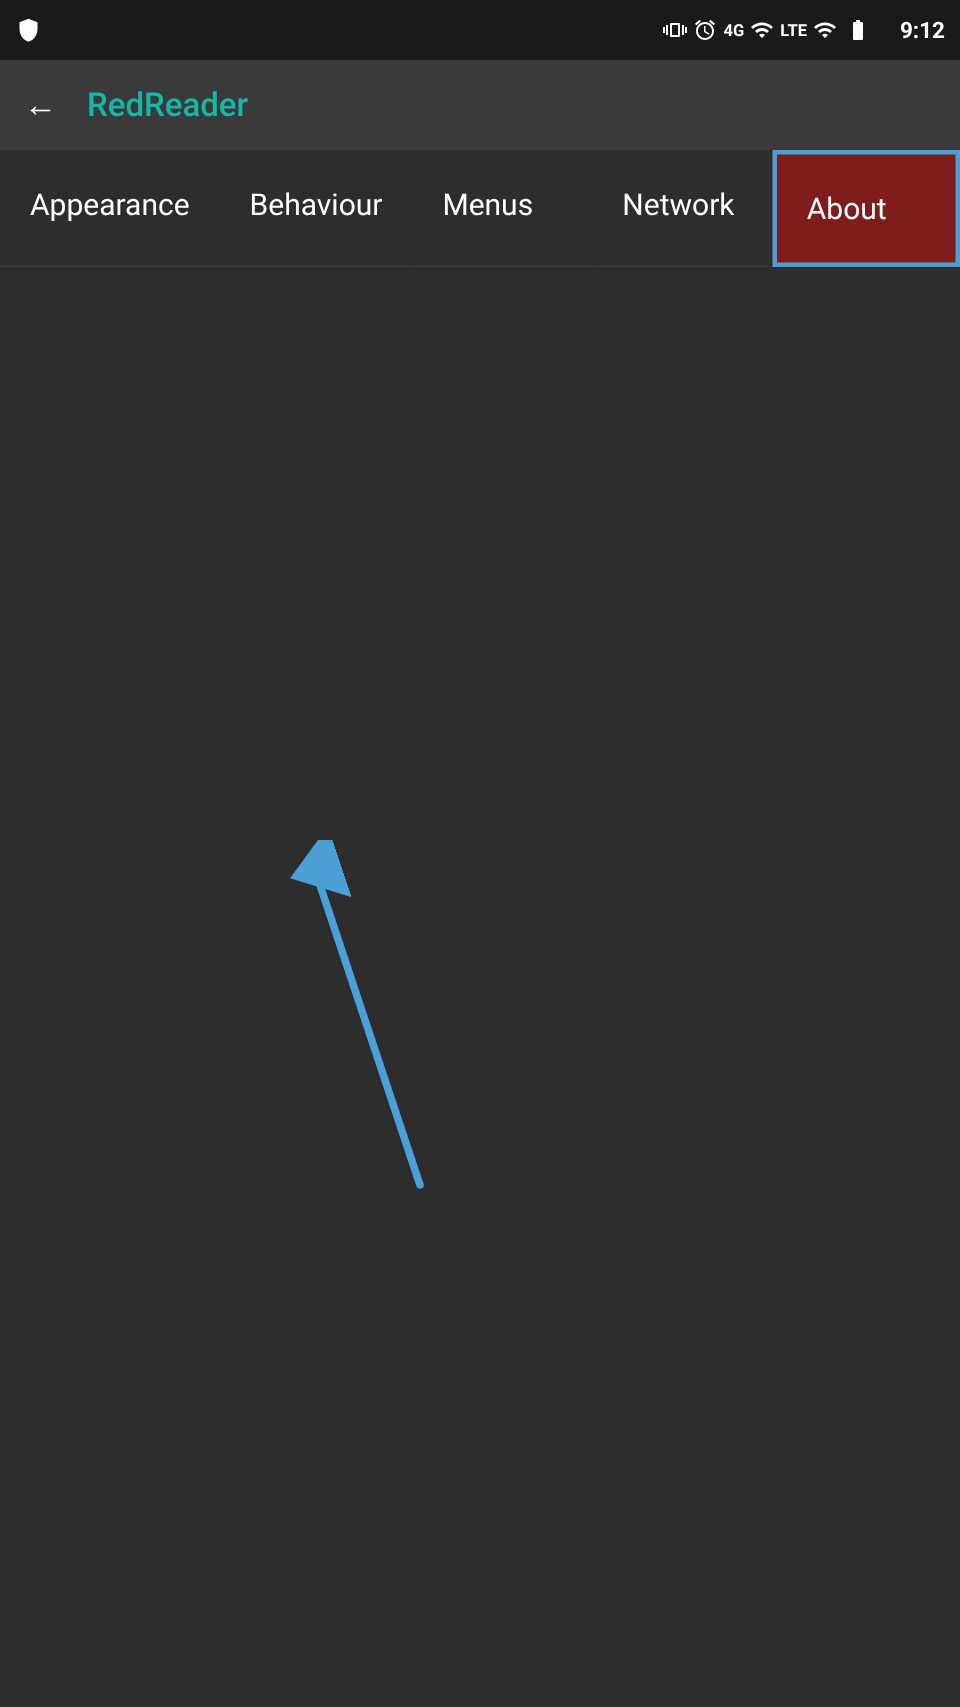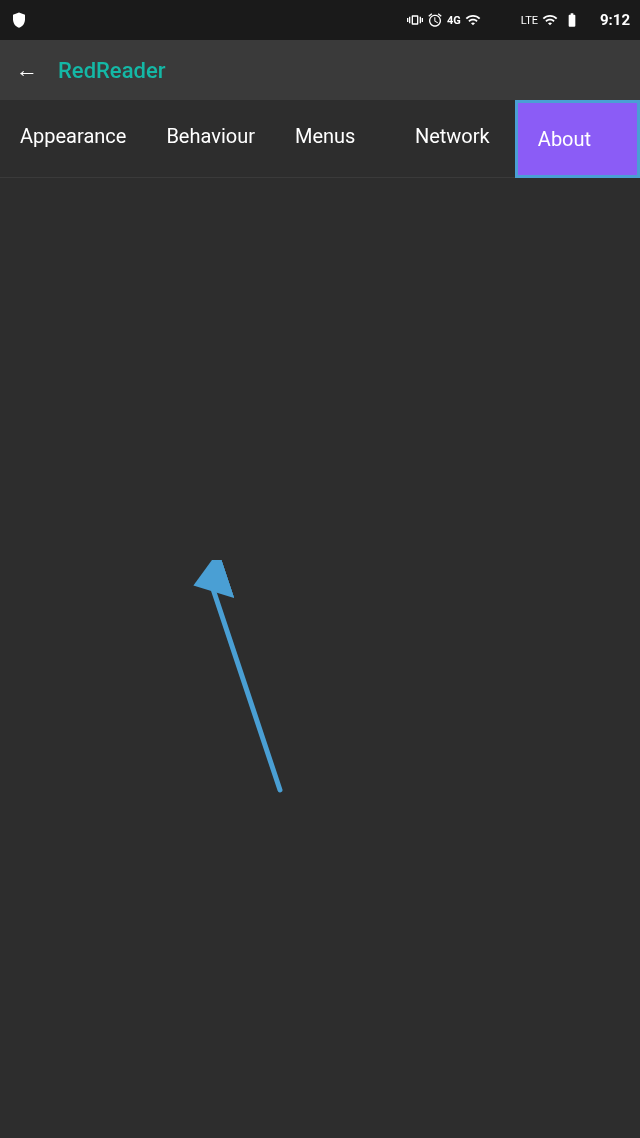--- a/index.html
+++ b/index.html
@@ -91,21 +91,21 @@
       color: #ffffff;
       font-size: 20px;
       font-weight: 400;
       cursor: pointer;
       border-bottom: 1px solid #3a3a3a;
       background-color: #2d2d2d;
     }
 
     .menu-item.highlighted {
       border: 3px solid #4a9fd4;
-      background-color: #8b5cf6;
+      background-color: #7f1d1d;
     }
 
     
     .annotation-container {
       position: absolute;
       left: 0;
       top: 0;
       width: 100%;
       height: 100%;
       pointer-events: none;
@@ -135,21 +135,21 @@
     </svg>
 
     <svg width="16" height="16" viewBox="0 0 24 24" fill="white">
       <path d="M22 5.72l-4.6-3.86-1.29 1.53 4.6 3.86L22 5.72zM7.88 3.39L6.6 1.86 2 5.71l1.29 1.53 4.59-3.85zM12.5 8H11v6l4.75 2.85.75-1.23-4-2.37V8zM12 4c-4.97 0-9 4.03-9 9s4.02 9 9 9c4.97 0 9-4.03 9-9s-4.03-9-9-9zm0 16c-3.87 0-7-3.13-7-7s3.13-7 7-7 7 3.13 7 7-3.13 7-7 7z"></path>
     </svg>
 
     <span style="font-size:11px; font-weight:bold; color:white;">4G</span>
     <svg width="16" height="16" viewBox="0 0 24 24" fill="white">
       <path d="M1 9l2 2c4.97-4.97 13.03-4.97 18 0l2-2C16.93 2.93 7.08 2.93 1 9zm8 8l3 3 3-3c-1.65-1.66-4.34-1.66-6 0zm-4-4l2 2c2.76-2.76 7.24-2.76 10 0l2-2C15.14 9.14 8.87 9.14 5 13z"></path>
     </svg>
-    <span style="font-size:11px; font-weight:normal; color:white;margin-left:36px;">LTE</span>
+    <span style="font-size:11px; font-weight:bold; color:white;">LTE</span>
     <svg width="16" height="16" viewBox="0 0 24 24" fill="white">
       <path d="M1 9l2 2c4.97-4.97 13.03-4.97 18 0l2-2C16.93 2.93 7.08 2.93 1 9zm8 8l3 3 3-3c-1.65-1.66-4.34-1.66-6 0zm-4-4l2 2c2.76-2.76 7.24-2.76 10 0l2-2C15.14 9.14 8.87 9.14 5 13z"></path>
     </svg>
 
     <svg width="20" height="16" viewBox="0 0 24 24" fill="white">
       <path d="M15.67 4H14V2h-4v2H8.33C7.6 4 7 4.6 7 5.33v15.33C7 21.4 7.6 22 8.33 22h7.33c.74 0 1.34-.6 1.34-1.33V5.33C17 4.6 16.4 4 15.67 4z"></path>
     </svg>
     <span class="time-text">9:12</span>
   </div>
 </div>

